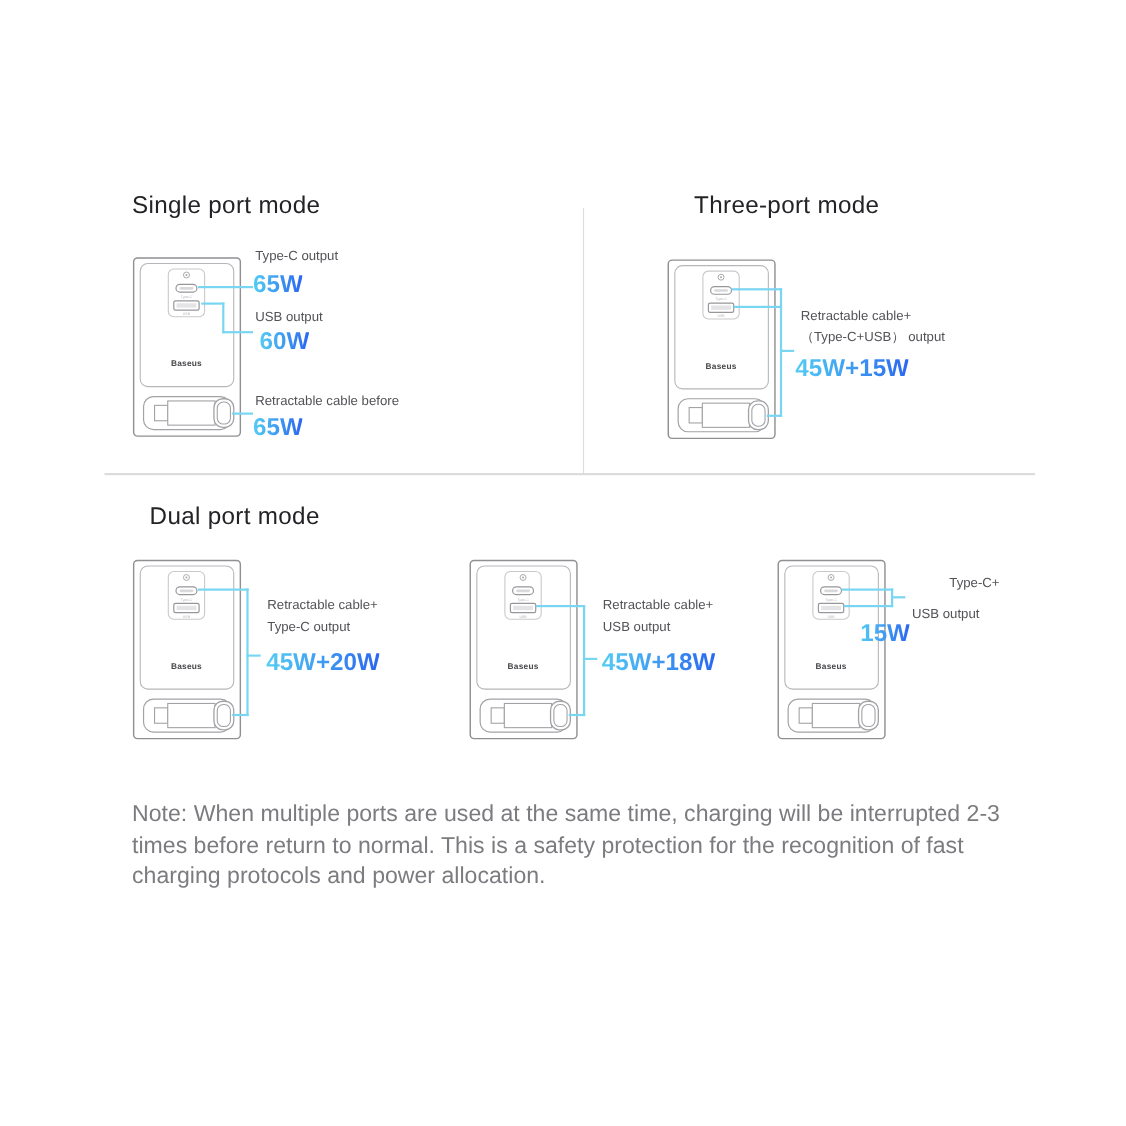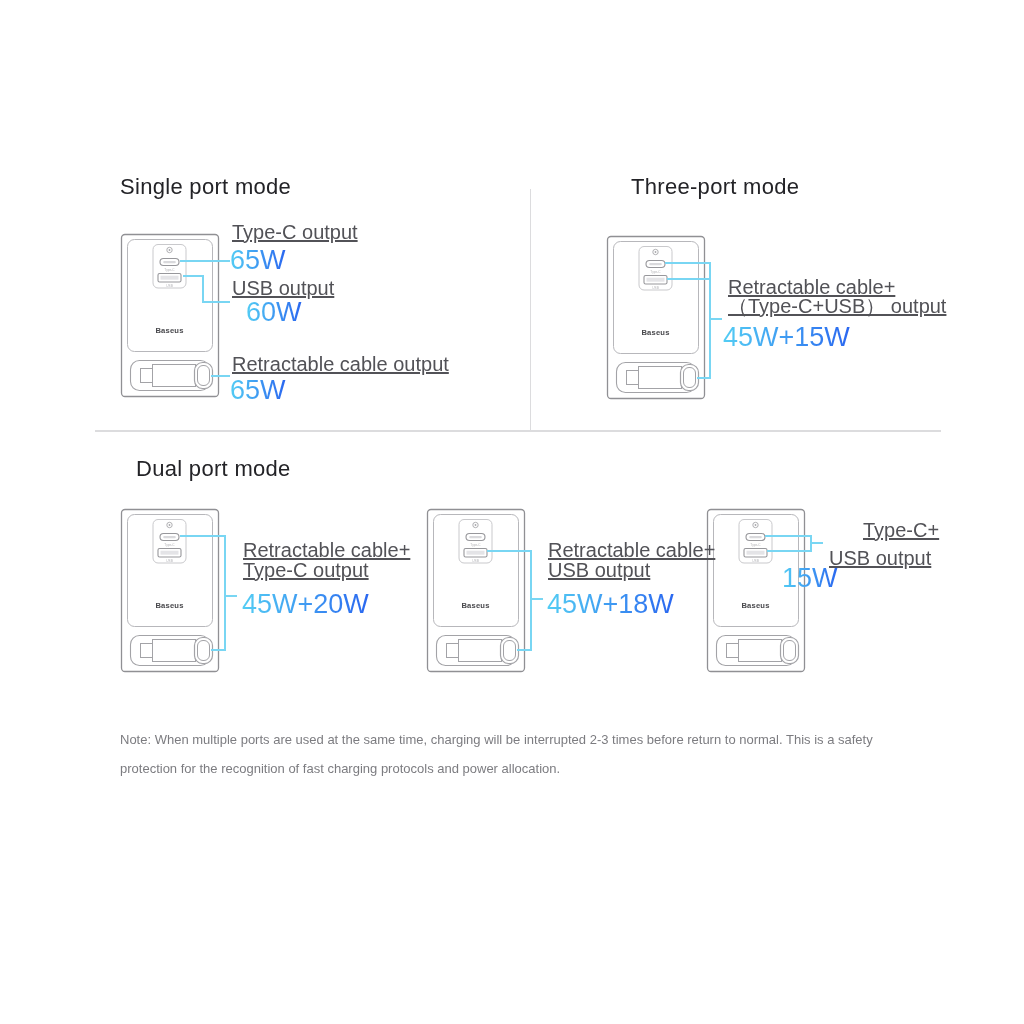--- a/index.html
+++ b/index.html
@@ -6,36 +6,36 @@
   body{
     width:1024px;height:1024px;background:#ffffff;position:relative;overflow:hidden;
     font-family:"Liberation Sans","DejaVu Sans",sans-serif;
     -webkit-font-smoothing:antialiased;
   }
   h2.mode{
     position:absolute;margin:0;font-size:22px;font-weight:500;
     color:var(--heading,#232327);letter-spacing:.3px;white-space:nowrap;
   }
   .lbl{
-    position:absolute;font-size:20px;color:var(--label,#525257);
-    line-height:19px;white-space:nowrap;text-decoration:underline;
+    position:absolute;font-size:12px;color:var(--label,#525257);
+    line-height:19px;white-space:nowrap;
   }
   .lbl.lh20{line-height:20px;}
   .lbl span{display:block;}
   .watt{
-    position:absolute;font-size:27px;font-weight:400;white-space:nowrap;
+    position:absolute;font-size:22px;font-weight:700;white-space:nowrap;
     background:linear-gradient(90deg,var(--watt_start,#53CDF4) 0%,var(--watt_end,#2A67F0) 100%);
     -webkit-background-clip:text;background-clip:text;
     color:transparent;-webkit-text-fill-color:transparent;
   }
   .cline{position:absolute;background:var(--line,#79D6F3);}
   .divider{position:absolute;background:var(--divider,#dcdcde);}
   .note{
     position:absolute;left:120px;top:726px;width:812px;
-    font-size:13px;line-height:28.5px;color:var(--note,#7c7c80);
+    font-size:21px;line-height:28.5px;color:var(--note,#7c7c80);
   }
   .charger{position:absolute;width:100px;height:165px;}
   .charger svg{display:block;width:100%;height:100%;}
 </style>
 </head>
 <body>
 
 <h2 class="mode" style="left:120px;top:174px;">Single port mode</h2>
 <h2 class="mode" style="left:608px;top:174px;margin-left:23px;">Three-port mode</h2>
 <h2 class="mode" style="left:120px;top:456px;margin-left:16px;">Dual port mode</h2>
@@ -249,22 +249,22 @@
 <div class="cline" style="left:530px;top:598px;width:13px;height:2px;"></div>
 
 <div class="cline" style="left:765px;top:535px;width:47px;height:2px;"></div>
 <div class="cline" style="left:767px;top:550px;width:45px;height:2px;"></div>
 <div class="cline" style="left:810px;top:535px;width:2px;height:17px;"></div>
 <div class="cline" style="left:810px;top:542px;width:13px;height:2px;"></div>
 
 <div class="lbl" style="left:232px;top:223px;">Type-C output</div>
 <div class="watt" style="left:230px;top:245px;">65W</div>
 <div class="lbl" style="left:232px;top:279px;">USB output</div>
-<div class="watt" style="left:246px;top:297px;">60W</div>
-<div class="lbl" style="left:232px;top:355px;">Retractable cable output</div>
+<div class="watt" style="left:236px;top:297px;">60W</div>
+<div class="lbl" style="left:232px;top:355px;">Retractable cable before</div>
 <div class="watt" style="left:230px;top:375px;">65W</div>
 
 <div class="lbl" style="left:728px;top:278px;">
   <span>Retractable cable+</span>
   <span>（Type-C+USB） output</span>
 </div>
 <div class="watt" style="left:723px;top:322px;">45W+15W</div>
 
 <div class="lbl lh20" style="left:243px;top:540px;">
   <span>Retractable cable+</span>

